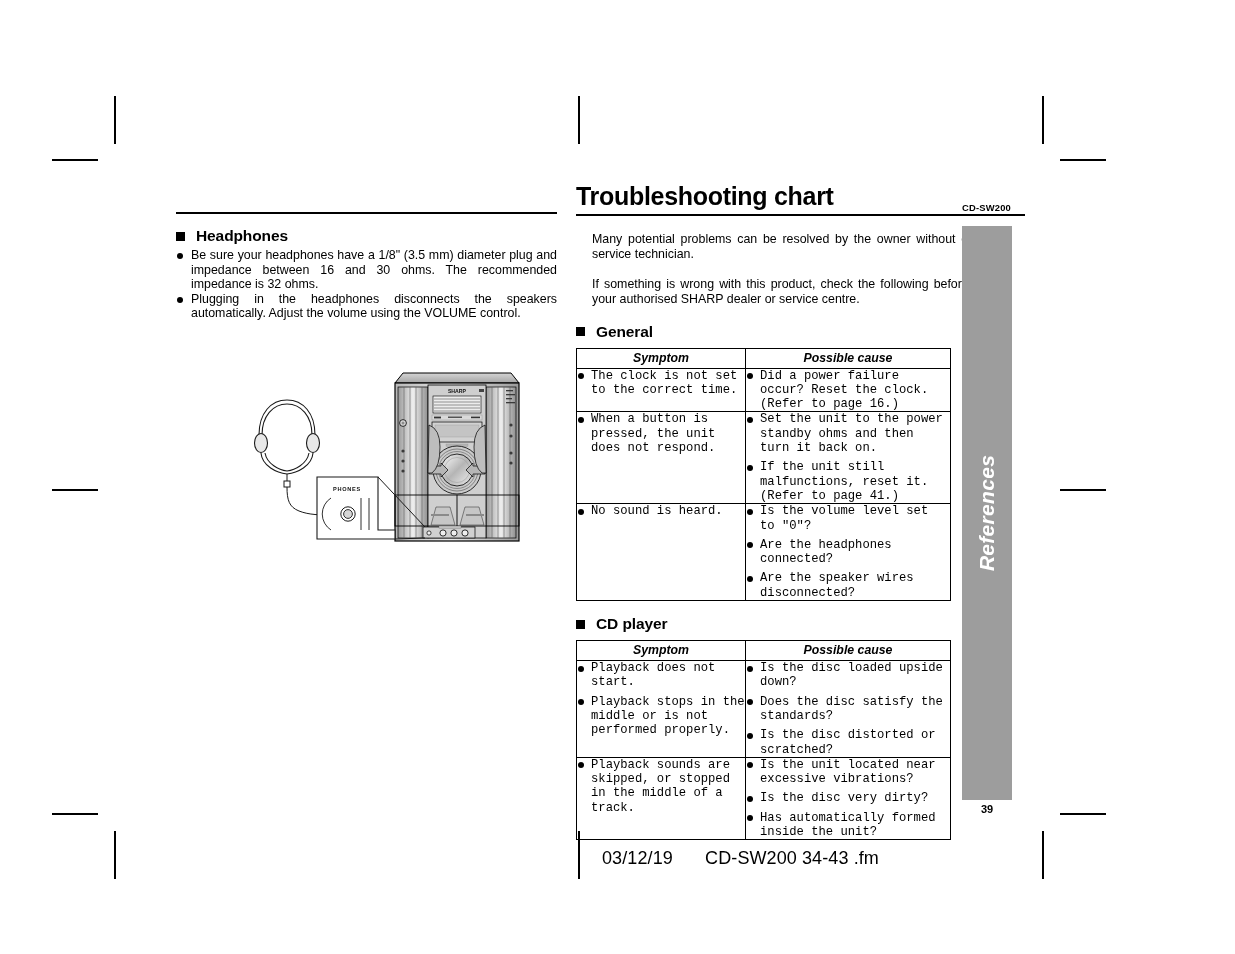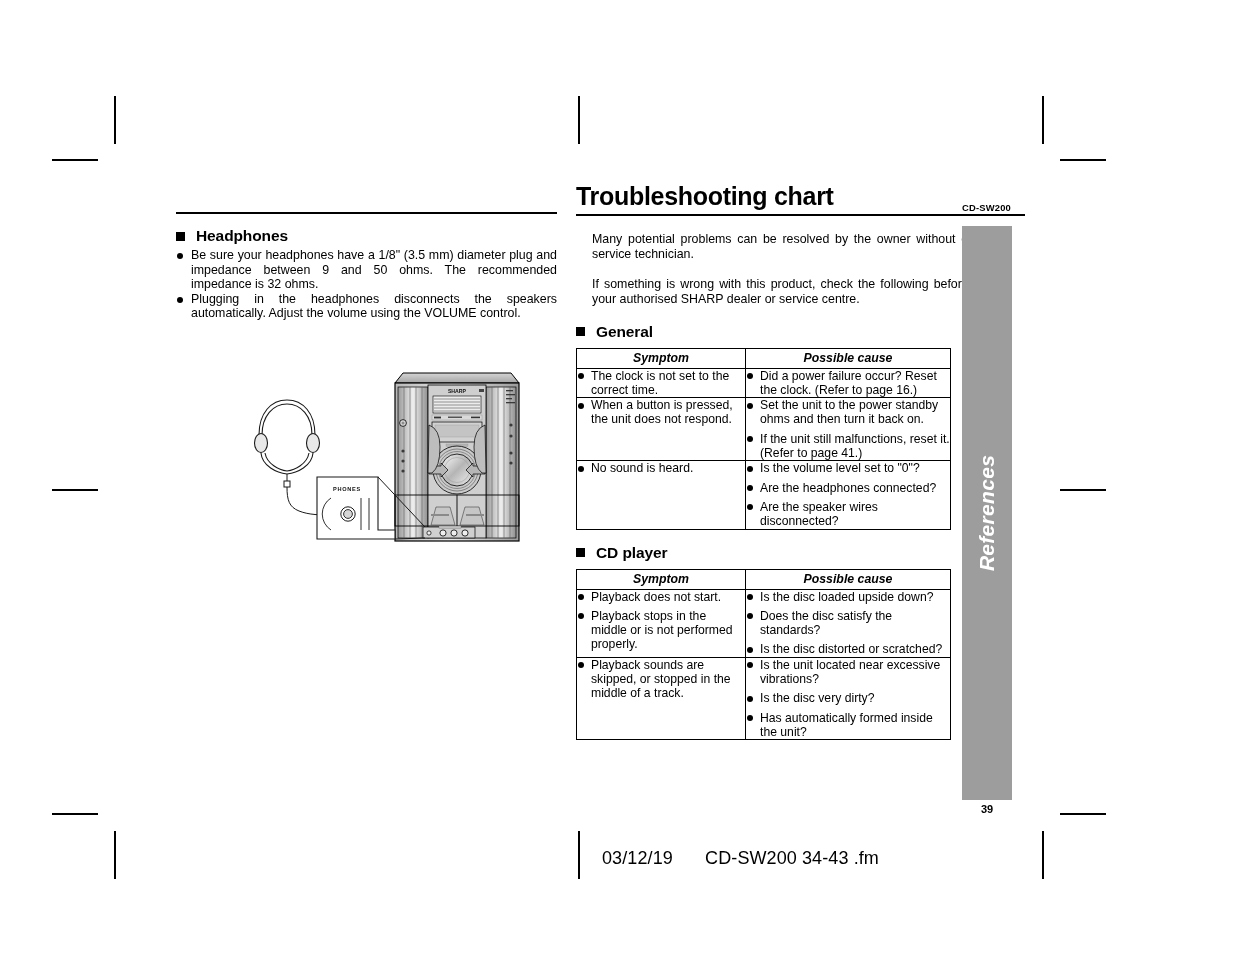--- a/index.html
+++ b/index.html
@@ -72,21 +72,21 @@
   table.tt th{
     text-align:center;
     font-size:12.3px;
     font-weight:bold;
     padding:2px 0 3px 0;
     line-height:14px;
     font-style:italic;
   }
   .colA{width:169px;}
   .colB{width:205px;}
-  td.cell{padding:4px 4px 5px 4px;}
+  td.cell{padding:4px 4px 5px 4px;font-family:Liberation Mono, monospace;}
   ul.cl{list-style:none;margin:0;padding:0;}
   ul.cl li{
     position:relative;
     padding-left:14px;
     font-size:12.2px;
     line-height:14.3px;
     margin-bottom:5px;
   }
   ul.cl li:last-child{margin-bottom:0;}
   ul.cl li::before{
@@ -151,21 +151,21 @@
 
   <div id="left-col">
     <div class="col-rule"></div>
 
     <div class="sec-head">
       <span class="sq-bullet"></span>
       <span class="sec-head-text">Headphones</span>
     </div>
 
     <ul class="bul">
-      <li>Be sure your headphones have a 1/8" (3.5 mm) diameter plug and impedance between 9 and 50 ohms. The recommended impedance is 32 ohms.</li>
+      <li>Be sure your headphones have a 1/8" (3.5 mm) diameter plug and impedance between 16 and 30 ohms. The recommended impedance is 32 ohms.</li>
       <li>Plugging in the headphones disconnects the speakers automatically. Adjust the volume using the VOLUME control.</li>
     </ul>
   </div>
 
   <div id="illus">
     <svg width="290" height="180" viewBox="0 0 290 180" xmlns="http://www.w3.org/2000/svg">
       <defs>
         <linearGradient id="gPanel" x1="0" y1="0" x2="1" y2="0">
           <stop offset="0" stop-color="#b9b9b9"></stop>
             <stop offset="0.45" stop-color="#e6e6e6"></stop>

